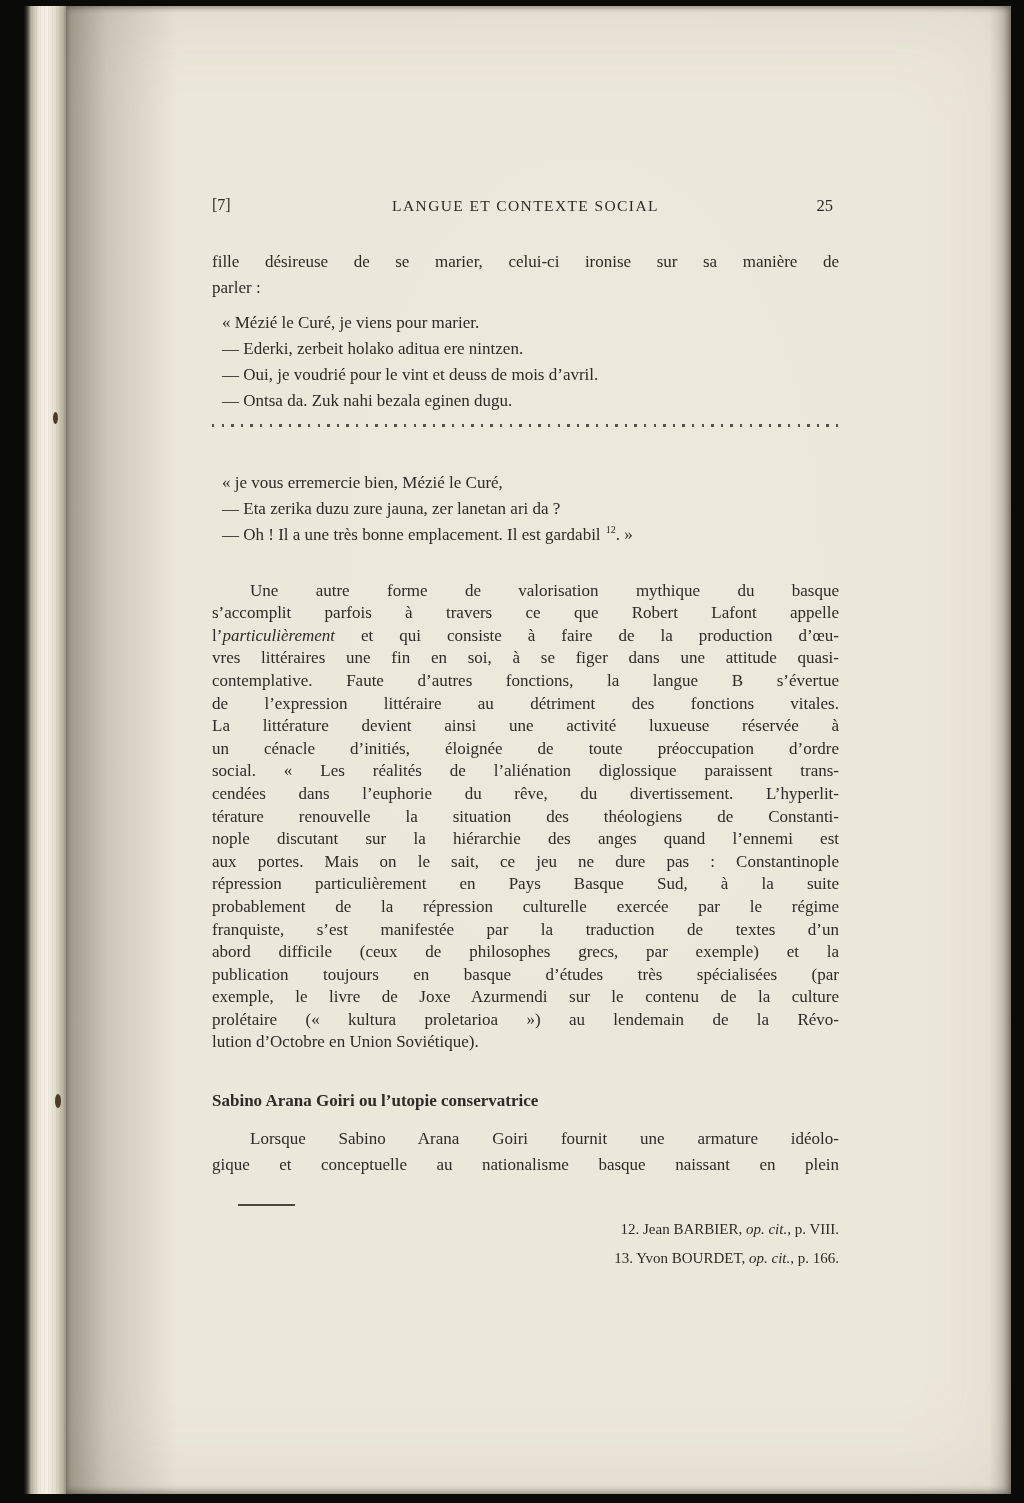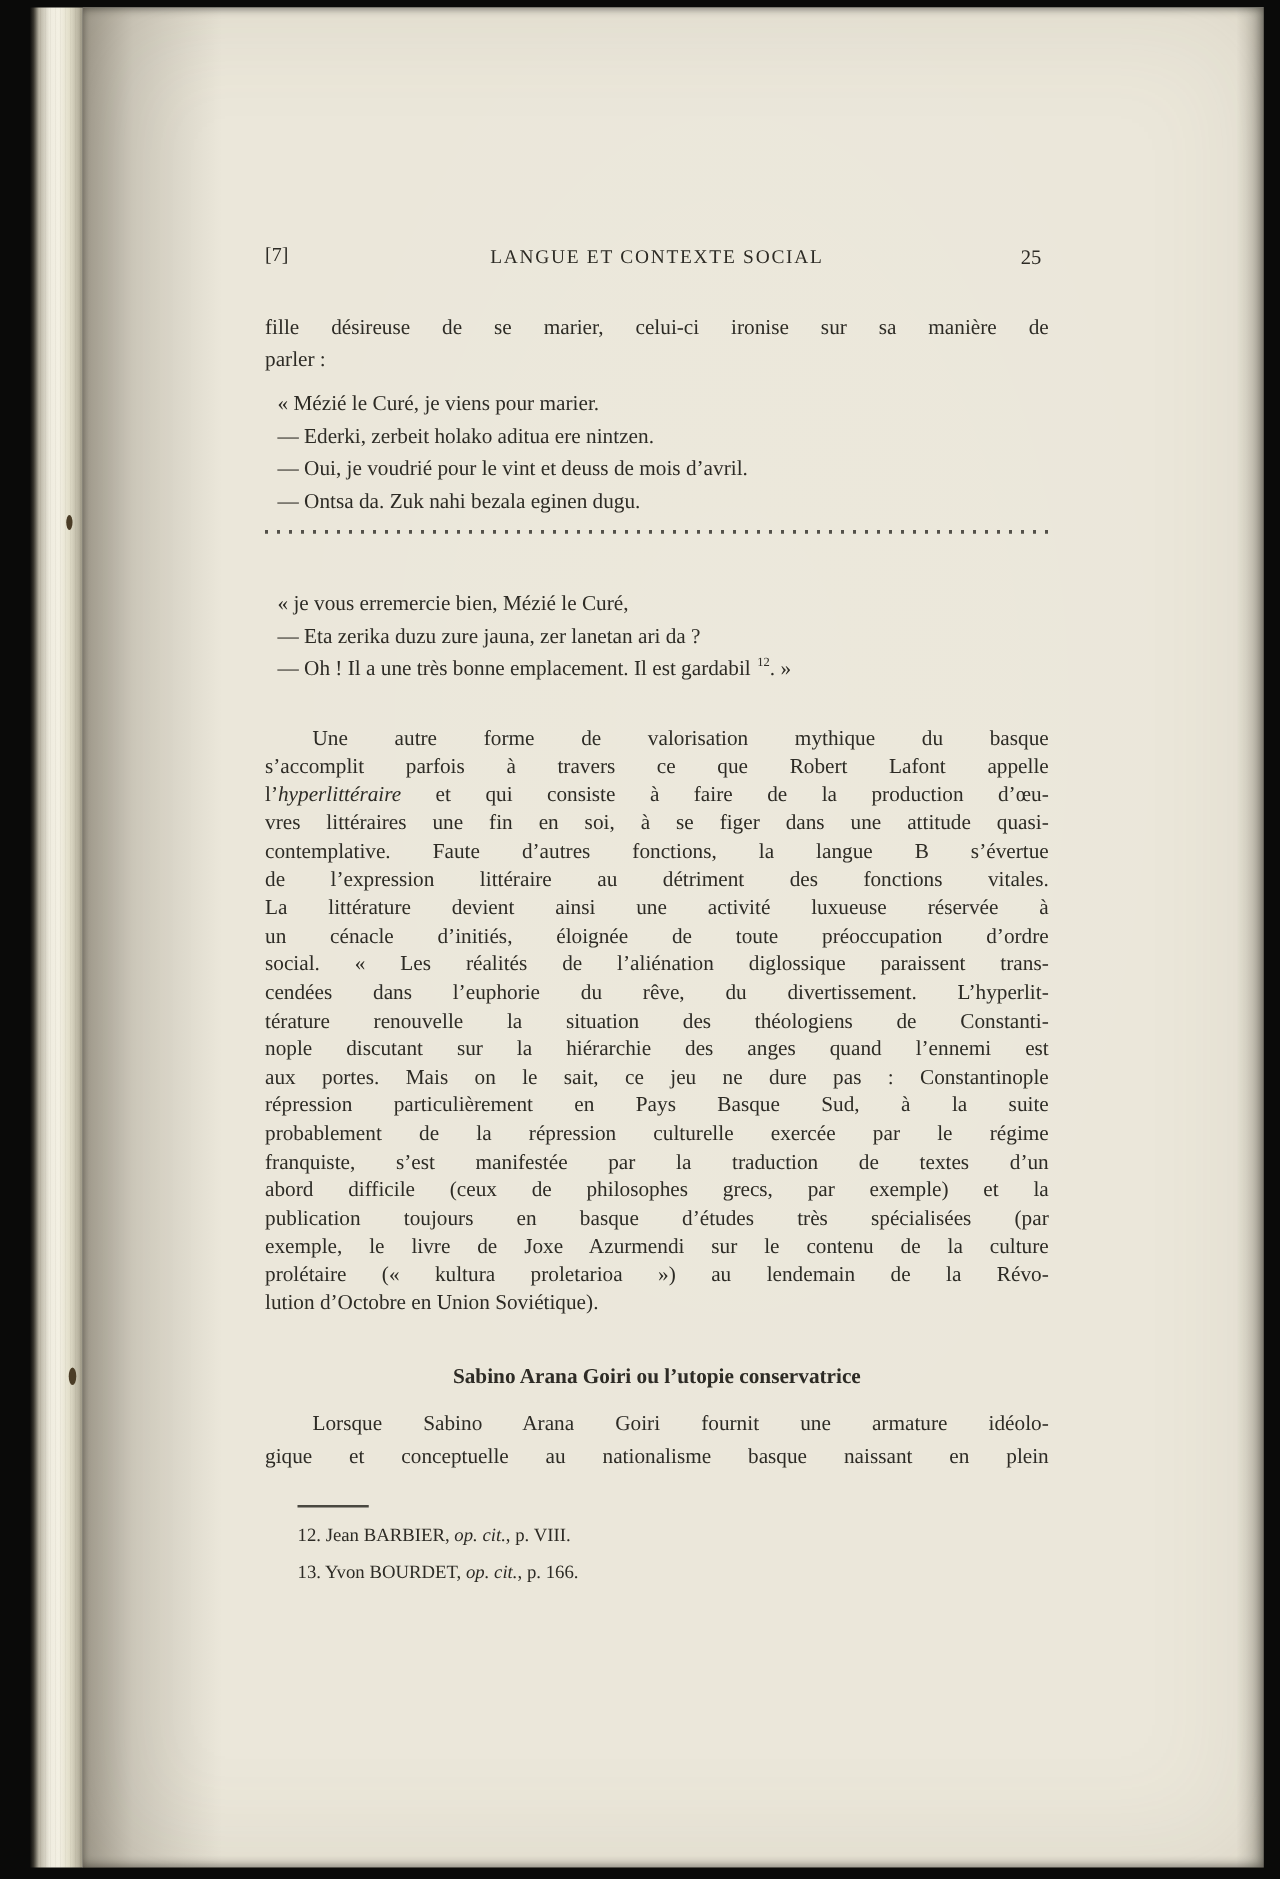--- a/index.html
+++ b/index.html
@@ -70,26 +70,26 @@
   .intro{margin-top:31px;}
   .dialogue{margin-top:9px;padding-left:10px;}
   .dots{
     margin-top:10px;height:2.6px;opacity:.8;
     background:repeating-linear-gradient(to right,
       var(--ink) 0 2.4px, transparent 2.4px 9.6px);
   }
   .d2{margin-top:43px;}
   .body-para{margin-top:32px;line-height:22.6px;}
   .body-para .tline:first-child{text-indent:38px;}
-  .heading{margin-top:34px;line-height:26px;text-align:center;font-weight:bold;font-size:17px;}
+  .heading{margin-top:34px;line-height:26px;text-align:left;font-weight:bold;font-size:17px;}
   .closing{margin-top:12px;}
   .closing .tline:first-child{text-indent:38px;}
   .footnotes{margin-top:26px;padding-left:26px;font-size:15px;}
   .fn-rule{width:57px;height:2px;background:var(--ink);opacity:.85;margin-bottom:9px;}
-  .fn-lines .tline{line-height:29px;}
+  .fn-lines .tline{line-height:29px;text-align:right;}
 </style>
 </head>
 <body>
 
 <div class="scan">
   <div class="edge-stack"></div>
   <div class="speck s1"></div>
   <div class="speck s2"></div>
 
   <div class="page">
@@ -120,21 +120,21 @@
 
       <div class="para dialogue d2">
           <div class="tline"><span>« je vous erremercie bien, Mézié le Curé,</span></div>
           <div class="tline"><span>— Eta zerika duzu zure jauna, zer lanetan ari da ?</span></div>
           <div class="tline"><span>— Oh ! Il a une très bonne emplacement. Il est gardabil </span><sup>12</sup><span>. »</span></div>
         </div>
 
       <div class="body-para">
           <div class="tline j"><span>Une autre forme de valorisation mythique du basque</span></div>
           <div class="tline j"><span>s’accomplit parfois à travers ce que Robert Lafont appelle</span></div>
-          <div class="tline j"><span>l’</span><span class="it">hyperlittéraire</span><span> et qui consiste à faire de la production d’œu-</span></div>
+          <div class="tline j"><span>l’</span><span class="it">particulièrement</span><span> et qui consiste à faire de la production d’œu-</span></div>
           <div class="tline j"><span>vres littéraires une fin en soi, à se figer dans une attitude quasi-</span></div>
           <div class="tline j"><span>contemplative. Faute d’autres fonctions, la langue B s’évertue</span></div>
           <div class="tline j"><span>de l’expression littéraire au détriment des fonctions vitales.</span></div>
           <div class="tline j"><span>La littérature devient ainsi une activité luxueuse réservée à</span></div>
           <div class="tline j"><span>un cénacle d’initiés, éloignée de toute préoccupation d’ordre</span></div>
           <div class="tline j"><span>social. « Les réalités de l’aliénation diglossique paraissent trans-</span></div>
           <div class="tline j"><span>cendées dans l’euphorie du rêve, du divertissement. L’hyperlit-</span></div>
           <div class="tline j"><span>térature renouvelle la situation des théologiens de Constanti-</span></div>
           <div class="tline j"><span>nople discutant sur la hiérarchie des anges quand l’ennemi est</span></div>
           <div class="tline j"><span>aux portes. Mais on le sait, ce jeu ne dure pas : Constantinople</span></div>

